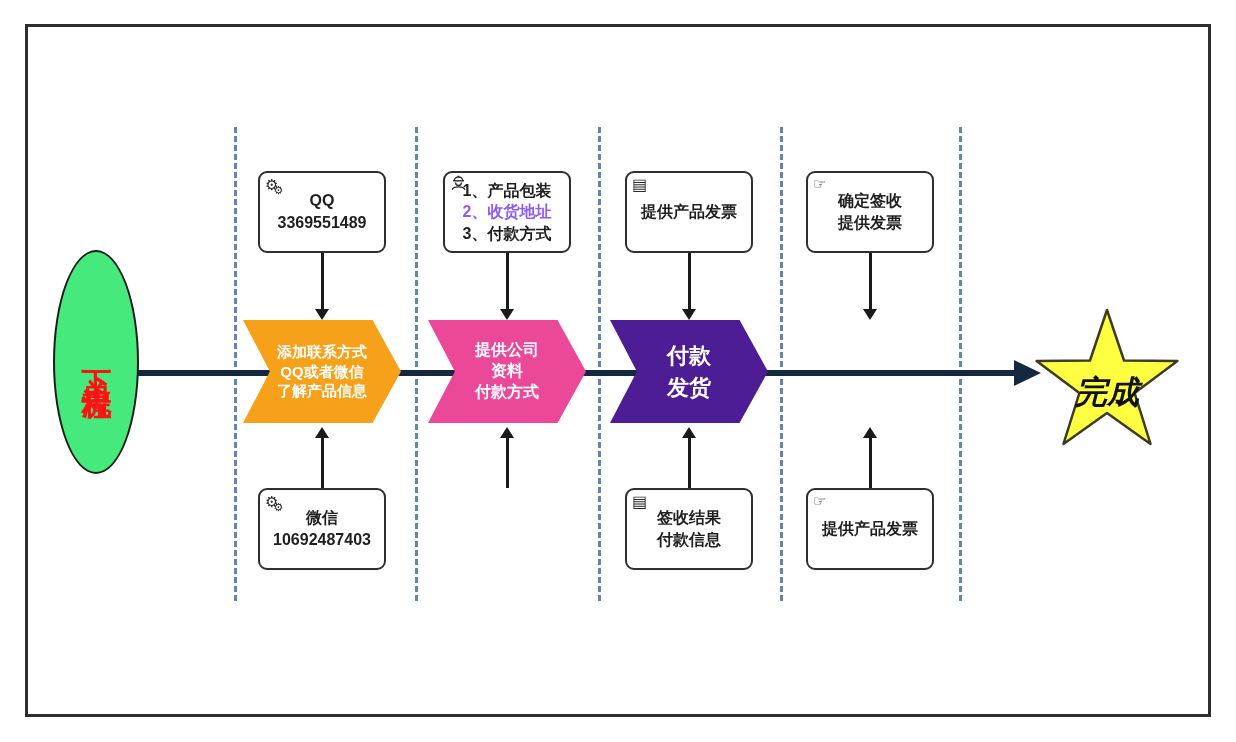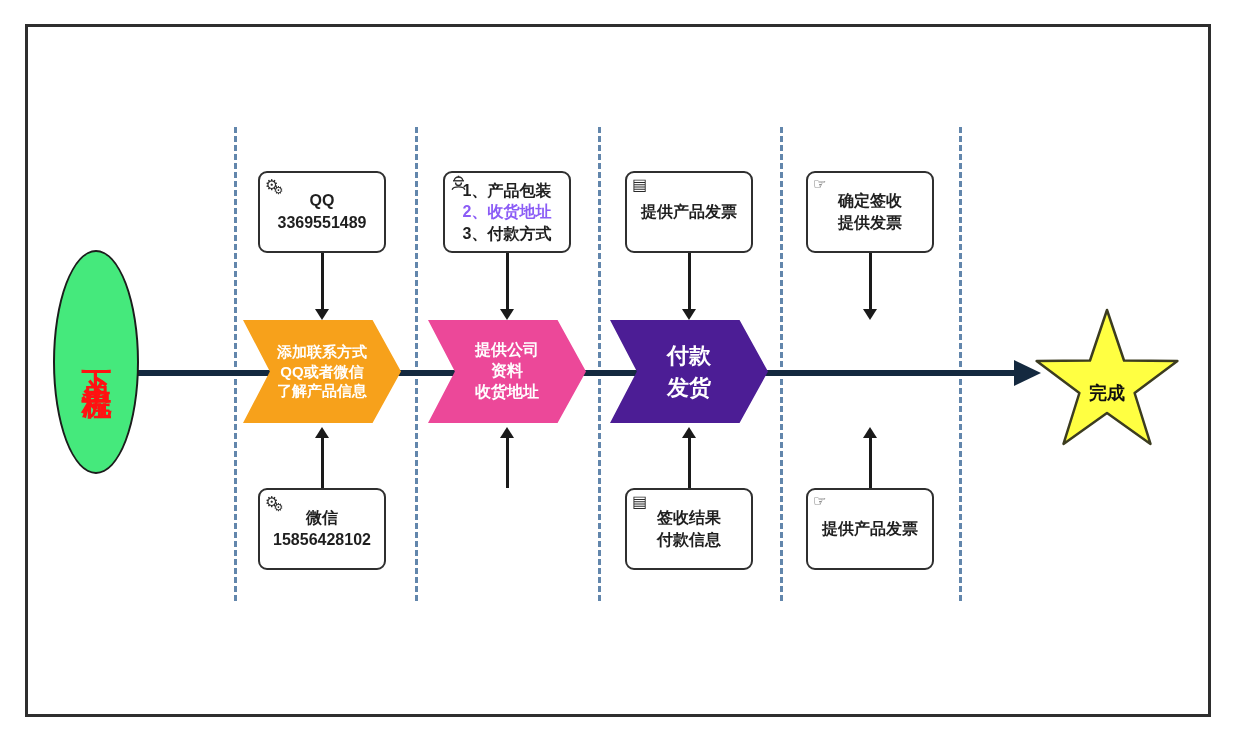--- a/index.html
+++ b/index.html
@@ -57,21 +57,21 @@
   .vshaft { position: absolute; width: 2.5px; background: #1a1a1a; }
   .vhead { position: absolute; width: 0; height: 0; }
   .vhead.down { border-left: 7px solid transparent; border-right: 7px solid transparent; border-top: 11px solid #1a1a1a; }
   .vhead.up { border-left: 7px solid transparent; border-right: 7px solid transparent; border-bottom: 11px solid #1a1a1a; }
 
   
   .star-wrap { position: absolute; left: 1028px; top: 308px; width: 158px; height: 142px; }
   .star-wrap svg { position: absolute; left: 0; top: 0; }
   .star-label { position: absolute; left: 0; top: 14px; width: 100%; height: 100%;
     display: flex; align-items: center; justify-content: center;
-    font-size: 18px; font-weight: bold; color: #111; }
+    font-size: 32px; font-weight: bold; color: #111; font-style: italic; }
 </style>
 </head>
 <body>
 
 <div class="canvas">
   <div class="frame"></div>
 
   <div class="dash d1"></div>
   <div class="dash d2"></div>
   <div class="dash d3"></div>
@@ -95,21 +95,21 @@
   <div class="chev c1">
     <div>添加联系方式</div>
     <div>QQ或者微信</div>
     <div>了解产品信息</div>
   </div>
   <div class="vhead up" style="left:315px; top:427px;"></div>
   <div class="vshaft" style="left:321px; top:437px; height:51px;"></div>
   <div class="box row-bottom bx1">
     <span class="corner-icon"><span class="gear-big">⚙</span><span class="gear-small">⚙</span></span>
     <div class="line">微信</div>
-    <div class="line">15856428102</div>
+    <div class="line">10692487403</div>
   </div>
 
   <div class="box row-top bx2">
     <span class="corner-icon worker-svg">
       <svg width="17" height="17" viewBox="0 0 20 20" fill="none" stroke="#2a2a2a" stroke-width="1.6">
         <path d="M5 8 a5 4.5 0 0 1 10 0" fill="none"></path>
         <line x1="3.5" y1="8" x2="16.5" y2="8"></line>
         <line x1="10" y1="2" x2="10" y2="4"></line>
         <path d="M6.5 10 a3.5 3.5 0 0 0 7 0"></path>
         <path d="M2.5 18.5 c1.5 -4.5 13.5 -4.5 15 0" fill="none"></path>
@@ -117,21 +117,21 @@
     </span>
     <div class="line">1、产品包装</div>
     <div class="line dim">2、收货地址</div>
     <div class="line">3、付款方式</div>
   </div>
   <div class="vshaft" style="left:506px; top:253px; height:58px;"></div>
   <div class="vhead down" style="left:500px; top:309px;"></div>
   <div class="chev c2">
     <div>提供公司</div>
     <div>资料</div>
-    <div>收货地址</div>
+    <div>付款方式</div>
   </div>
   <div class="vhead up" style="left:500px; top:427px;"></div>
   <div class="vshaft" style="left:506px; top:437px; height:51px;"></div>
 
   <div class="box row-top bx3">
     <span class="corner-icon table-glyph">▤</span>
     <div class="line">提供产品发票</div>
   </div>
   <div class="vshaft" style="left:688px; top:253px; height:58px;"></div>
   <div class="vhead down" style="left:682px; top:309px;"></div>

